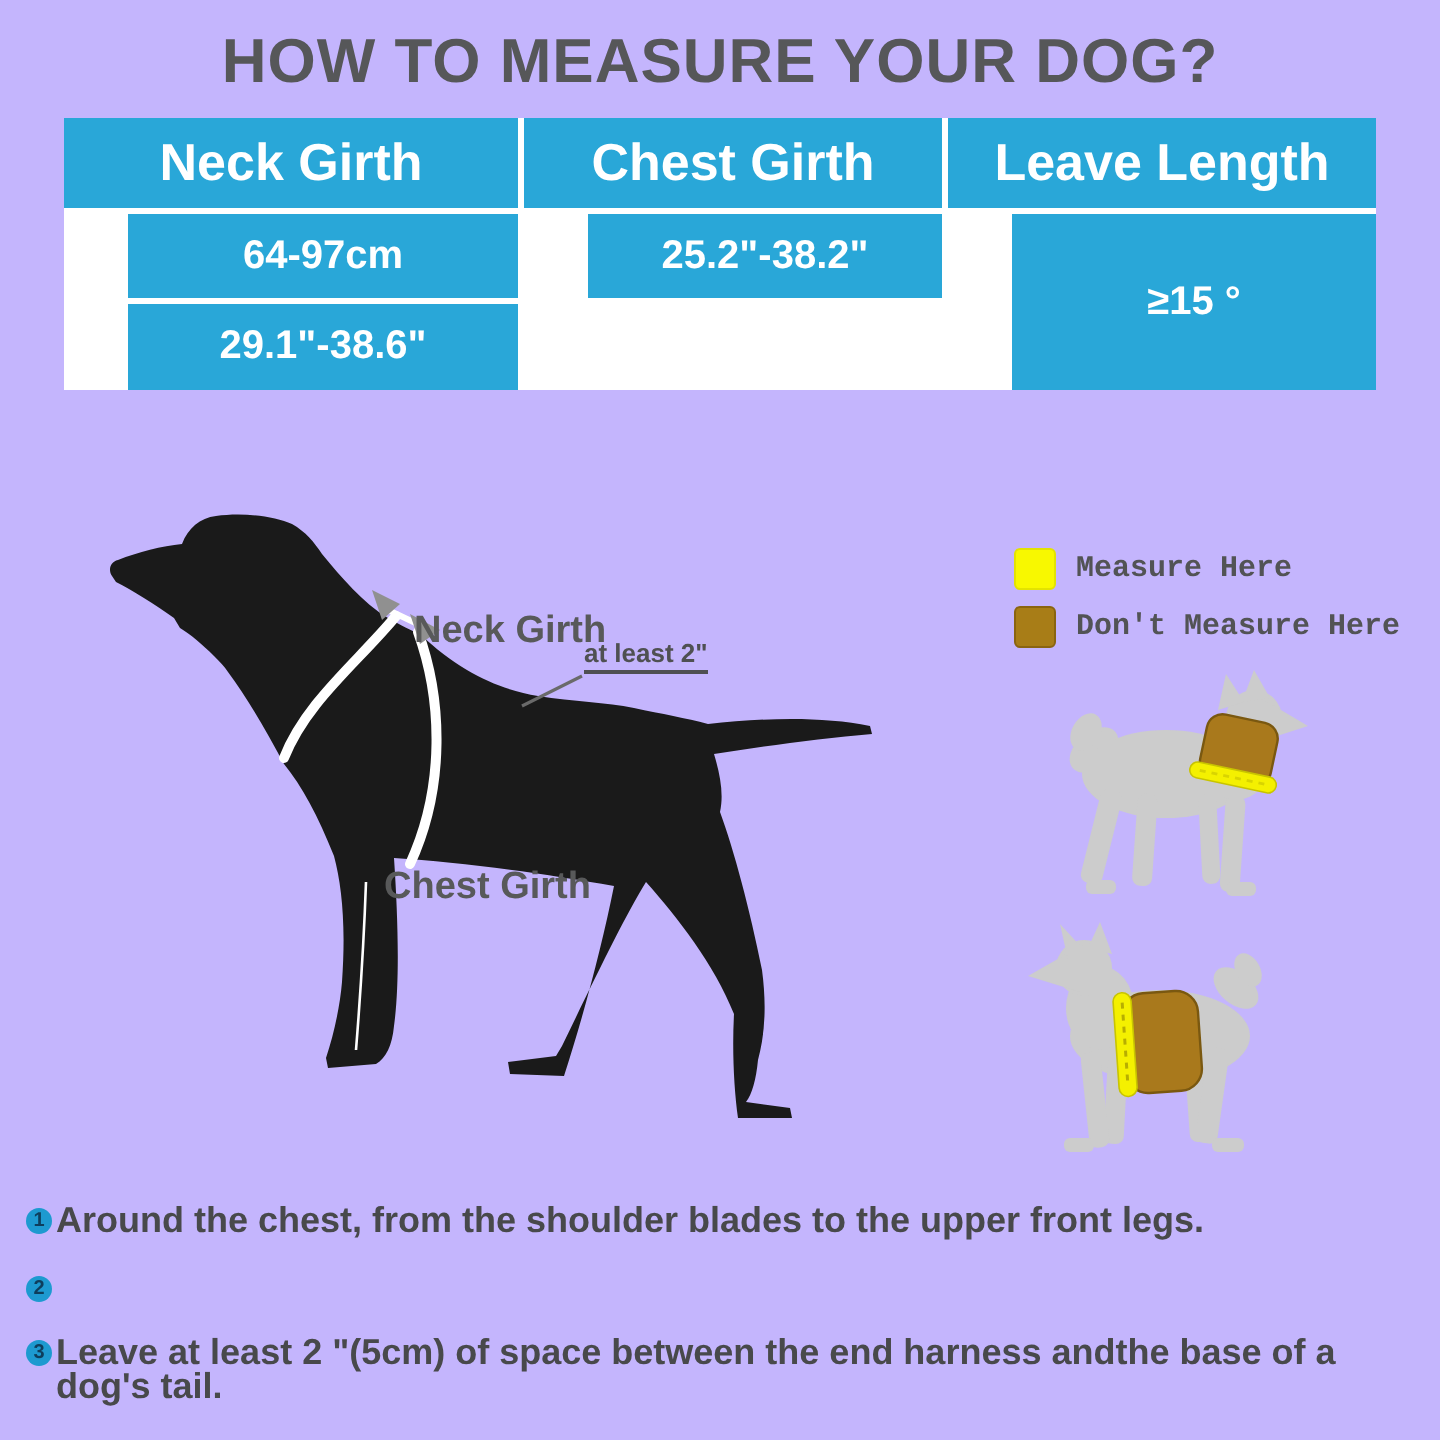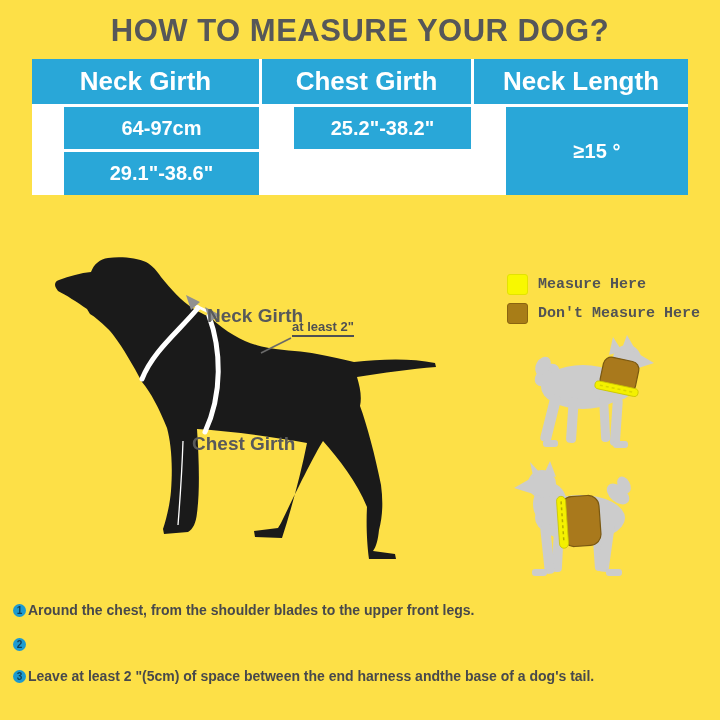--- a/index.html
+++ b/index.html
@@ -1,16 +1,16 @@
 <!DOCTYPE html>
 <html><head>
 <meta charset="utf-8">
 <style>
   html,body{margin:0;padding:0;background:#ffffff;}
-  .canvas{position:relative;width:720px;height:720px;background:#fde047;overflow:hidden;
+  .canvas{position:relative;width:720px;height:720px;background:#c4b5fd;overflow:hidden;
           font-family:"Liberation Sans",sans-serif;}
   .title{position:absolute;left:0;top:13px;width:720px;text-align:center;
          font-size:31px;font-weight:700;color:#565759;letter-spacing:.5px;}
   
   .mtable{position:absolute;left:32px;top:59px;width:656px;display:grid;
           grid-template-columns:227px 209px 214px;grid-template-rows:45px 42px 43px;
           gap:3px;background:#ffffff;}
   .cell{background:#29a7d8;color:#ffffff;display:flex;align-items:center;justify-content:center;
         font-weight:700;}
   .cell.hdr{font-size:26px;}
@@ -31,33 +31,33 @@
   
   .dog-main{position:absolute;left:45px;top:245px;}
   .dog-top{position:absolute;left:523px;top:333px;}
   .dog-bottom{position:absolute;left:510px;top:460px;}
   
   .bullets{position:absolute;left:13px;top:602px;width:700px;}
   .bullet-row{display:flex;align-items:flex-start;margin-bottom:17px;}
   .bnum{width:13px;height:13px;border-radius:50%;background:#1d9ad0;color:#0e3e5c;
         font-size:10px;font-weight:700;line-height:13px;text-align:center;
         flex-shrink:0;margin-top:2px;margin-right:2px;}
-  .btext{font-size:14px;font-weight:700;color:#48494b;line-height:17px;}
+  .btext{font-size:18px;font-weight:700;color:#48494b;line-height:17px;}
 </style>
 </head>
 <body>
 
 <div class="canvas">
 
   <div class="title">HOW TO MEASURE YOUR DOG?</div>
 
   <div class="mtable">
     <div class="cell hdr">Neck Girth</div>
     <div class="cell hdr">Chest Girth</div>
-    <div class="cell hdr">Neck Length</div>
+    <div class="cell hdr">Leave Length</div>
     <div class="cell val">64-97cm</div>
     <div class="cell val cell-back">≥15 °</div>
     <div class="cell val">25.2"-38.2"</div>
     <div class="cell val">29.1"-38.6"</div>
   </div>
 
   <svg class="dog-main" width="400" height="320" viewBox="0 0 400 320">
     <path fill="#1a1a1a" d="
       M 11,43
       C 9,40 10,36 14,35

